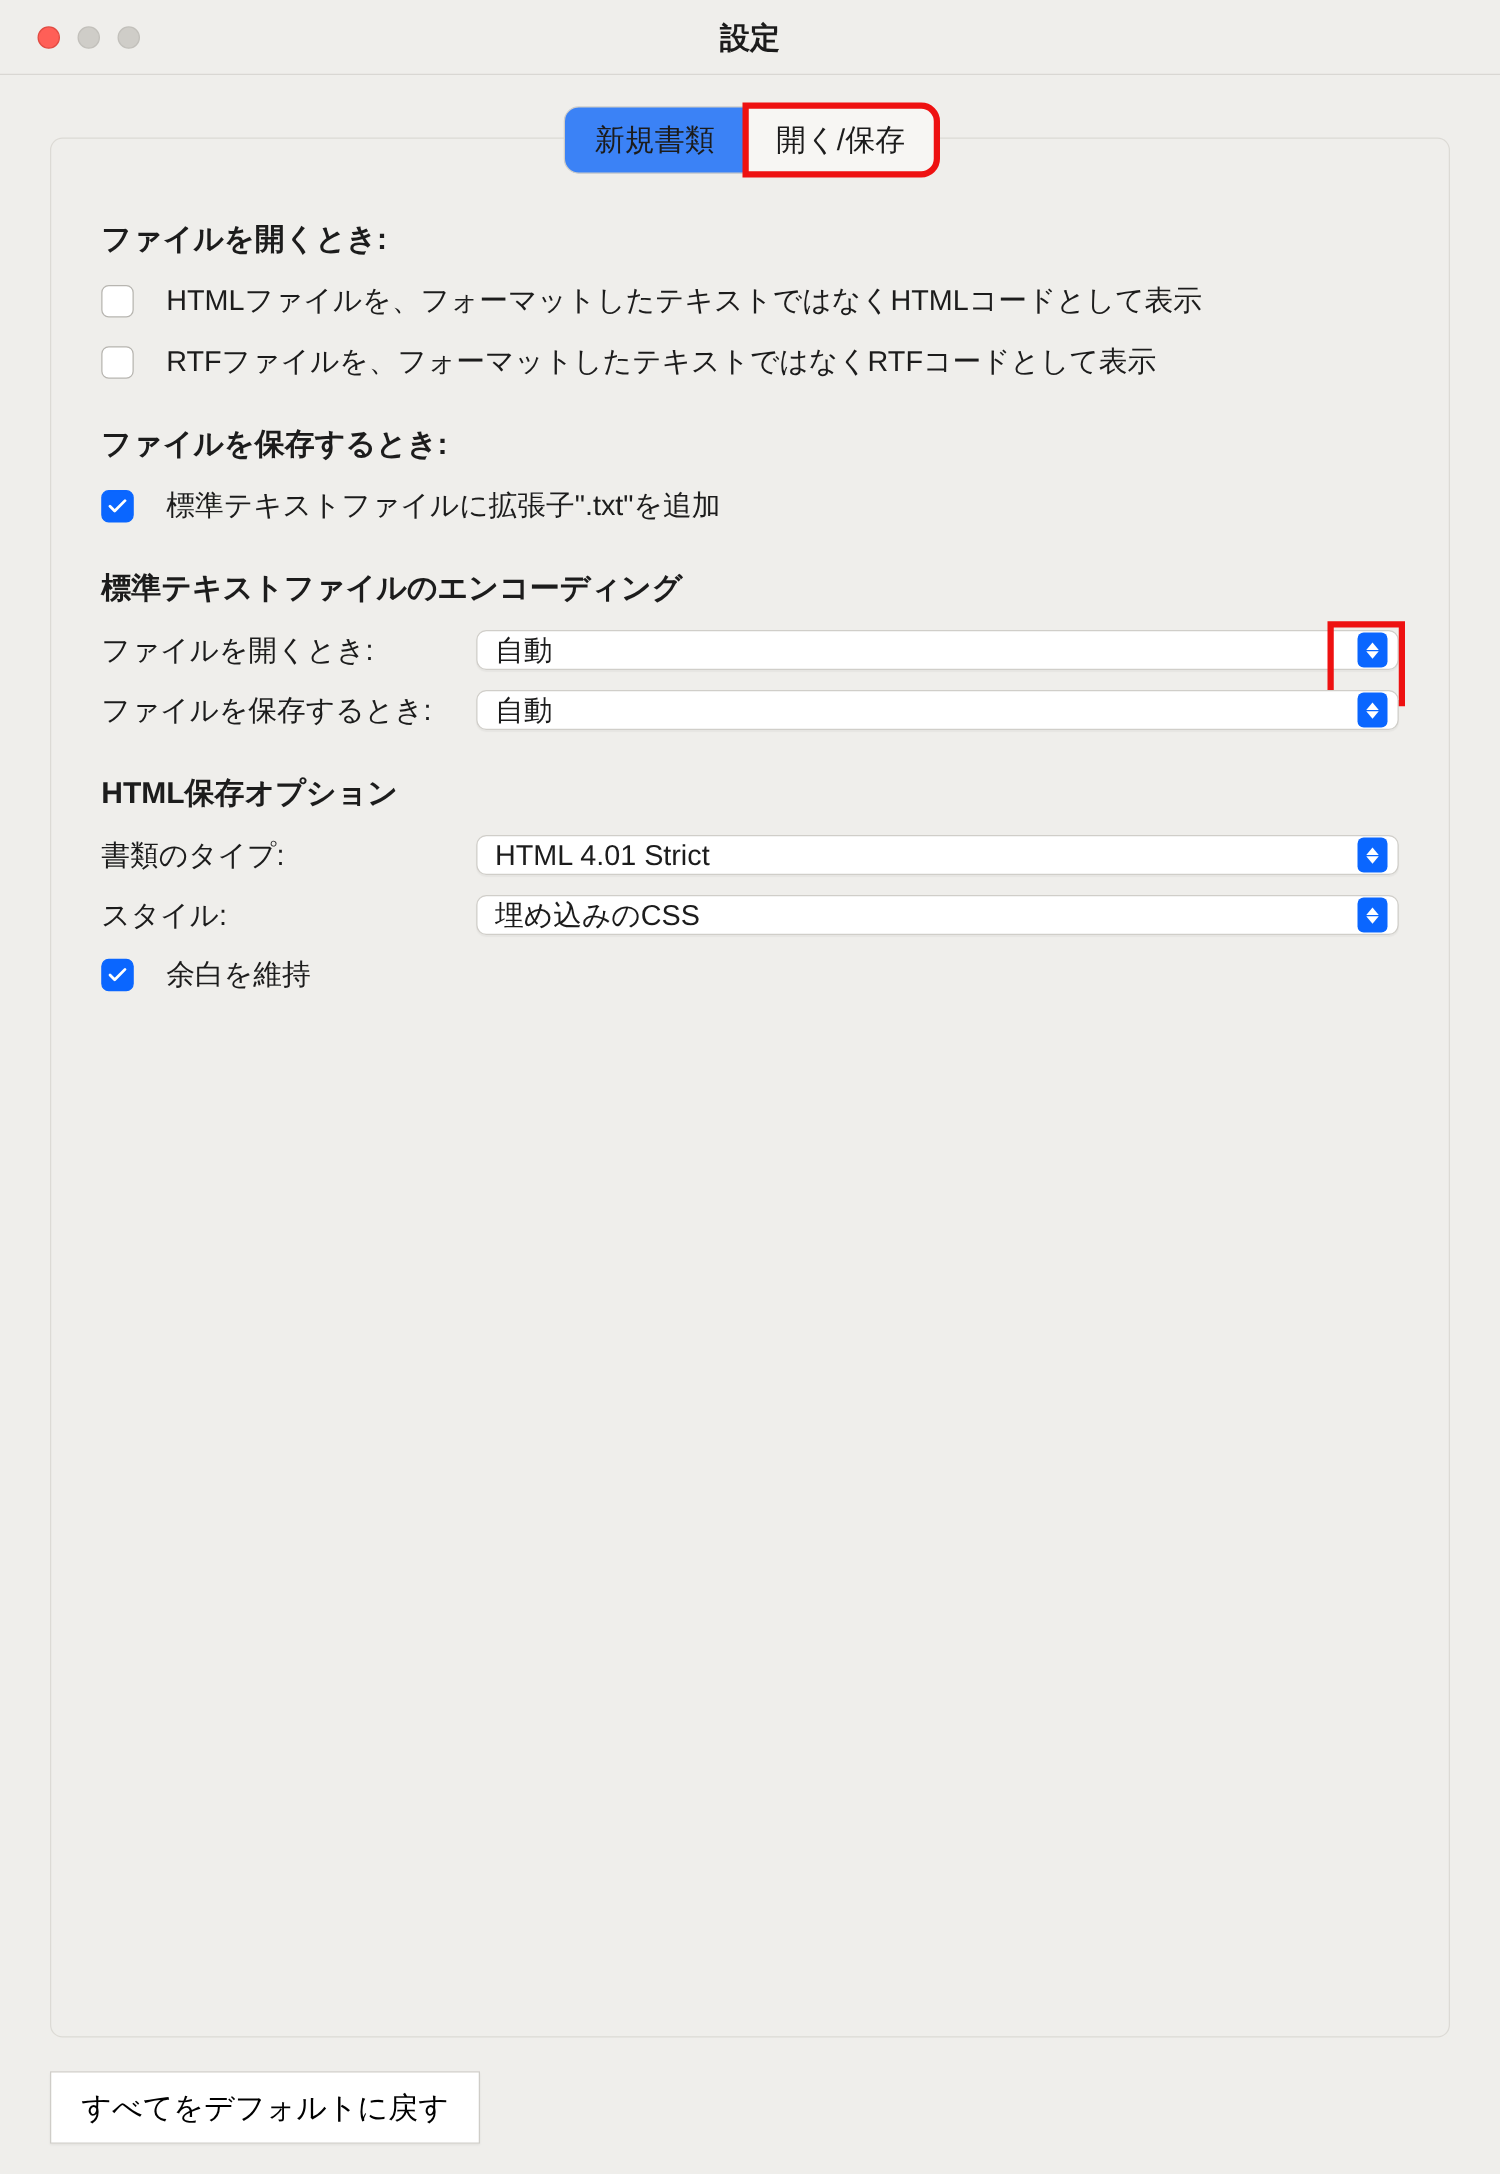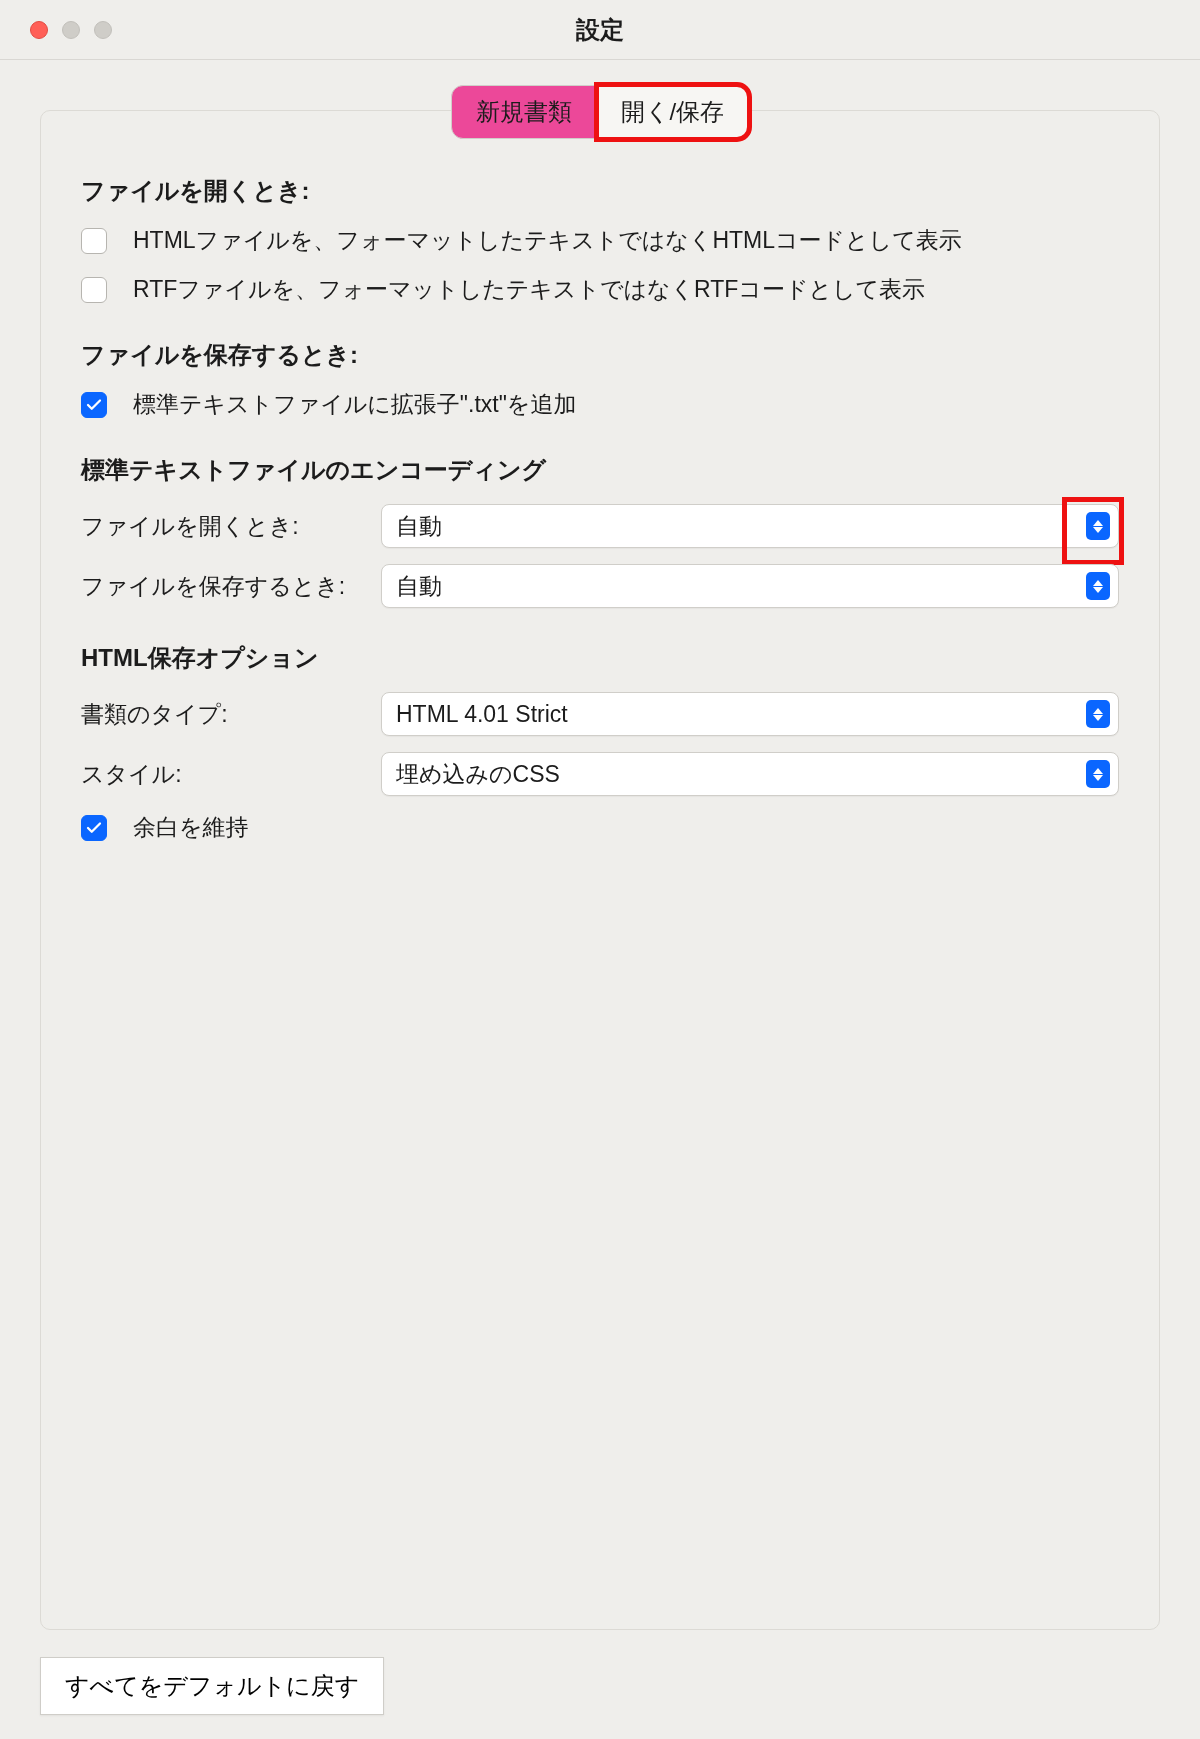--- a/index.html
+++ b/index.html
@@ -57,21 +57,21 @@
     display: flex;
     justify-content: center;
     position: relative;
     top: -26px;
     gap: 0;
   }
   .tab {
     padding: 10px 24px;
     font-size: 24px;
     font-weight: 500;
-    background: #ec4899;
+    background: #3b82f6;
     border: 1px solid #d0cec9;
     cursor: default;
   }
   .tab.first { border-radius: 12px 0 0 12px; }
   .tab.last  { border-radius: 0 12px 12px 0; border-left: none; }
   .tab.highlighted {
     outline: 5px solid #e11; outline-offset: -2px;
     background: #f7f6f3;
   }
 
@@ -110,21 +110,21 @@
     display: flex;
     align-items: center;
     margin-bottom: 16px;
   }
   .form-label {
     width: 300px;
     font-size: 23px;
   }
   .select {
     flex: 1;
-    height: 44px;
+    height: 32px;
     background: #fff;
     border: 1px solid #d0cec9;
     border-radius: 8px;
     display: flex;
     align-items: center;
     padding: 0 14px;
     position: relative;
     font-size: 23px;
     box-shadow: 0 1px 1px rgba(0,0,0,0.04);
   }

